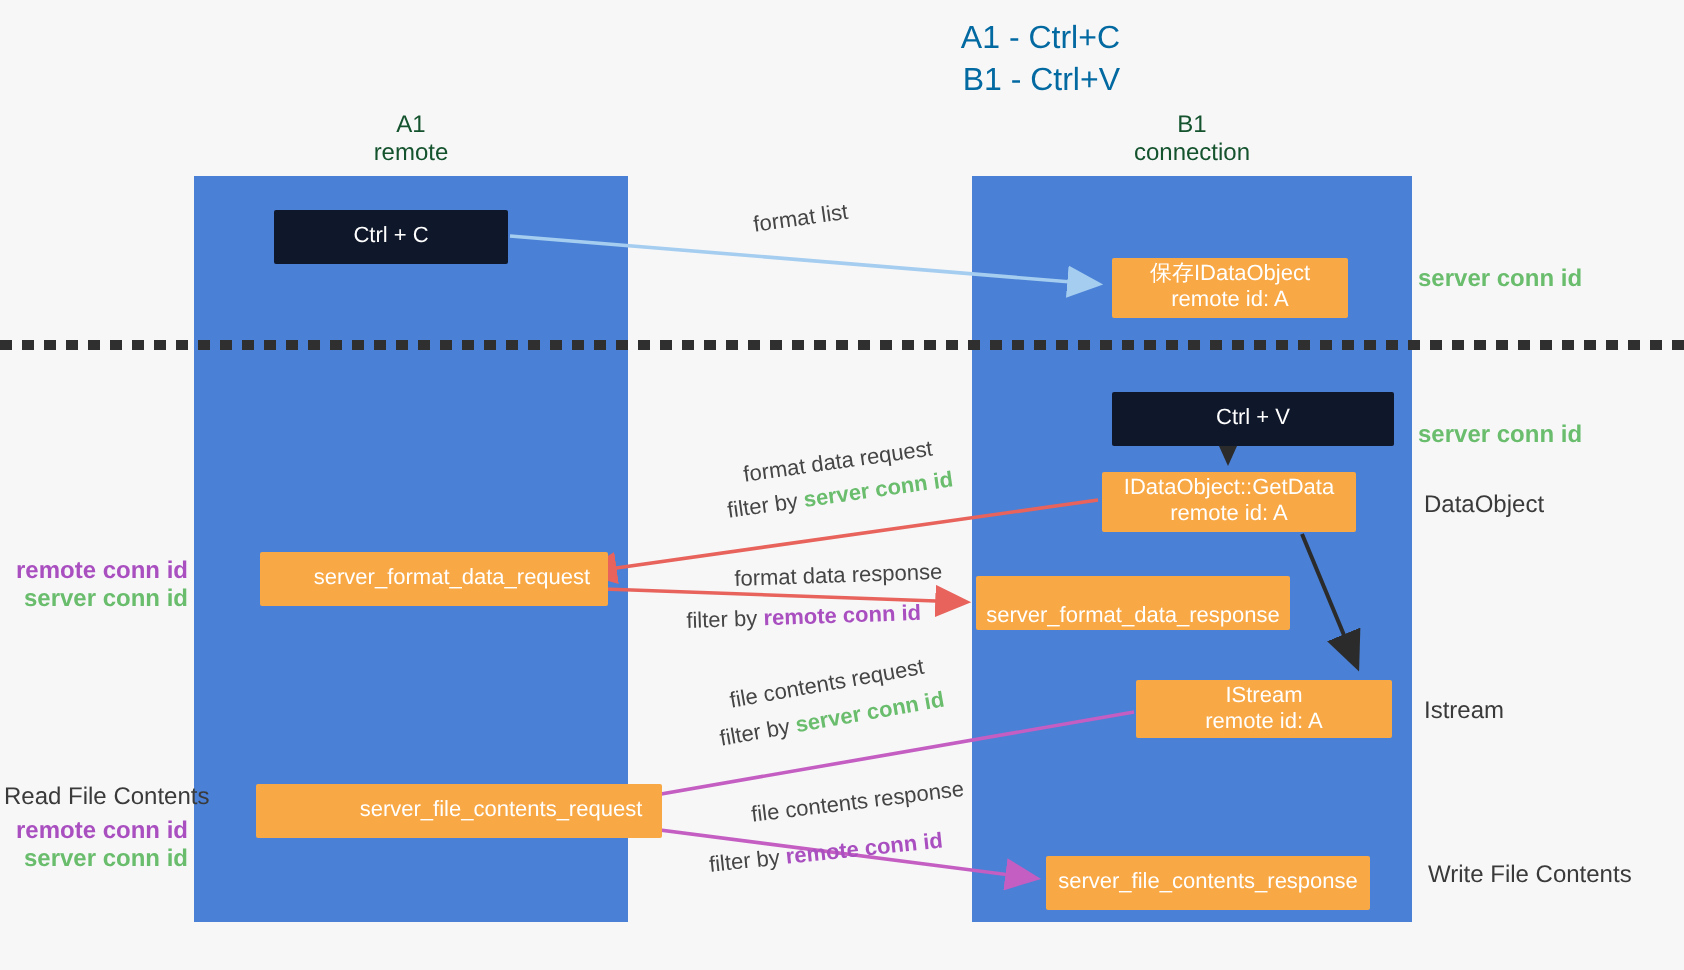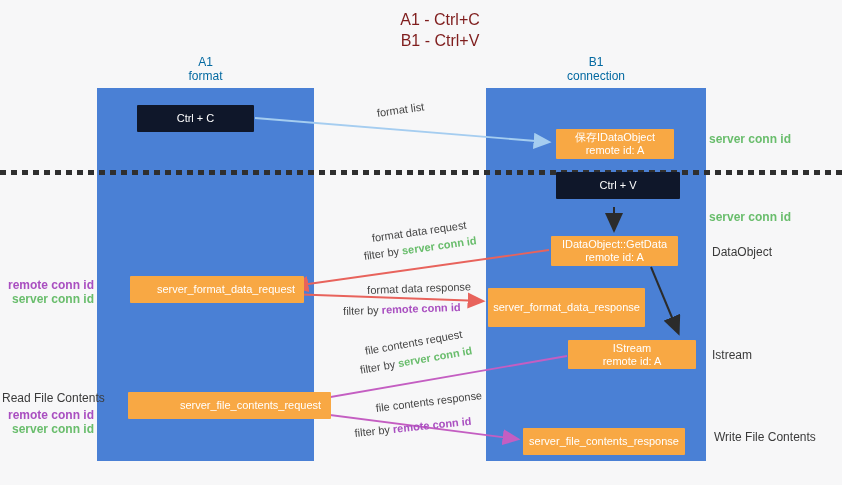--- a/index.html
+++ b/index.html
@@ -2,22 +2,22 @@
 <html><head>
 <meta charset="utf-8">
 <style>
   html,body{margin:0;padding:0;background:#f7f7f8;}
   .canvas{
     position:relative;width:842px;height:485px;background:#f7f7f8;
     font-family:"Liberation Sans","DejaVu Sans",sans-serif;
     color:#3a3a3a;overflow:hidden;
   }
   .abs{position:absolute;}
-  .title{left:320px;top:9px;width:240px;text-align:center;font-size:16px;line-height:21px;color:#7f1d1d;}
-  .lane-header{text-align:center;font-size:12px;line-height:14px;color:#0369a1;}
+  .title{left:320px;top:9px;width:240px;text-align:right;font-size:16px;line-height:21px;color:#0369a1;}
+  .lane-header{text-align:center;font-size:12px;line-height:14px;color:#14532d;}
   .lane{background:#4a80d5;}
   .dotline{
     left:0;top:170px;width:842px;height:5px;
     background:repeating-linear-gradient(90deg,#2f2f2f 0 6px,transparent 6px 11px);
   }
   .node{
     display:flex;align-items:center;justify-content:center;flex-direction:column;
     color:#fff;font-size:11px;line-height:13px;text-align:center;border-radius:1px;
   }
   .green{background:#0f172a;}
@@ -34,21 +34,21 @@
 
 <div class="canvas">
 
   <div class="abs title">
     <div>A1 - Ctrl+C</div>
     <div>B1 - Ctrl+V</div>
   </div>
 
   <div class="abs lane-header" style="left:97px;top:55px;width:217px;">
     <div>A1</div>
-    <div>format</div>
+    <div>remote</div>
   </div>
   <div class="abs lane-header" style="left:486px;top:55px;width:220px;">
     <div>B1</div>
     <div>connection</div>
   </div>
 
   <div class="abs lane" style="left:97px;top:88px;width:217px;height:373px;"></div>
   <div class="abs lane" style="left:486px;top:88px;width:220px;height:373px;"></div>
 
   <div class="abs dotline"></div>
@@ -79,34 +79,34 @@
 
   <div class="abs node green" style="left:137px;top:105px;width:117px;height:27px;">
     <span>Ctrl + C</span>
   </div>
 
   <div class="abs node orange" style="left:556px;top:129px;width:118px;height:30px;">
     <span>保存IDataObject</span>
     <span>remote id: A</span>
   </div>
 
-  <div class="abs node green" style="left:556px;top:172px;width:124px;height:27px;">
+  <div class="abs node green" style="left:556px;top:196px;width:141px;height:27px;">
     <span>Ctrl + V</span>
   </div>
 
   <div class="abs node orange" style="left:551px;top:236px;width:127px;height:30px;">
     <span>IDataObject::GetData</span>
     <span>remote id: A</span>
   </div>
 
   <div class="abs node orange" style="left:130px;top:276px;width:156px;height:27px;padding-left:18px;">
     <span>server_format_data_request</span>
   </div>
 
-  <div class="abs node orange" style="left:488px;top:288px;width:157px;height:39px;">
+  <div class="abs node orange" style="left:488px;top:288px;width:157px;height:27px;justify-content:flex-end;">
     <span>server_format_data_response</span>
   </div>
 
   <div class="abs node orange" style="left:568px;top:340px;width:128px;height:29px;">
     <span>IStream</span>
     <span>remote id: A</span>
   </div>
 
   <div class="abs node orange" style="left:128px;top:392px;width:161px;height:27px;padding-left:42px;">
     <span>server_file_contents_request</span>

